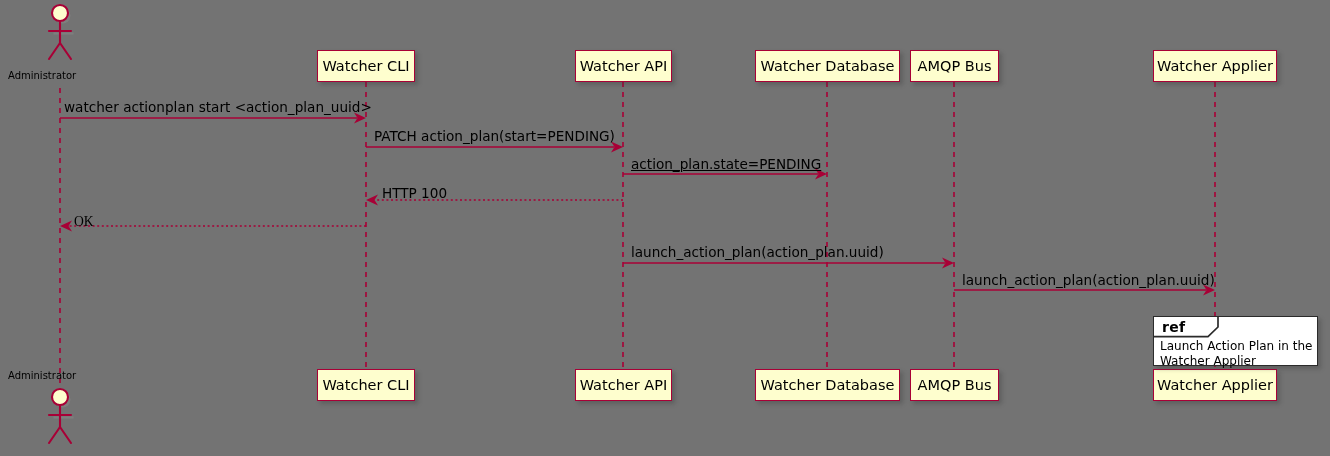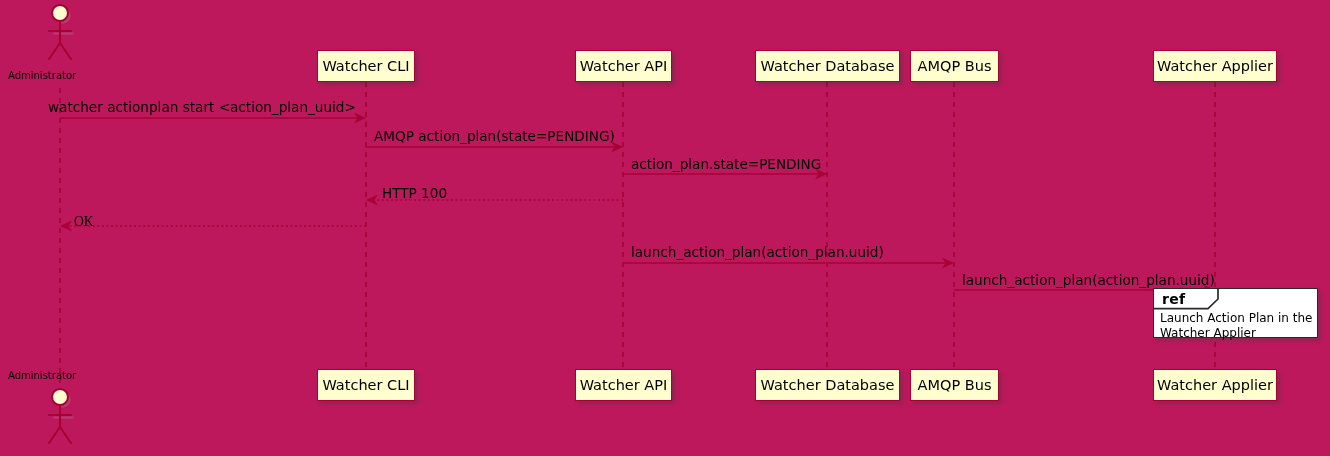--- a/index.html
+++ b/index.html
@@ -7,21 +7,21 @@
     padding: 0;
     background: #ffffff;
   }
   body {
     font-family: "DejaVu Sans", sans-serif;
   }
   #diagram {
     position: relative;
     width: 1330px;
     height: 456px;
-    background: #be185d;
+    background: #737373;
     overflow: hidden;
   }
   svg.layer {
     position: absolute;
     top: 0;
     left: 0;
     width: 1330px;
     height: 456px;
   }
   .lifeline {
@@ -196,43 +196,43 @@
     <span>Watcher Applier</span>
   </div>
 
   <div class="actor-label" style="left:8px; top:71px;">
     <span>Administrator</span>
   </div>
   <div class="actor-label" style="left:8px; top:371px;">
     <span>Administrator</span>
   </div>
 
-  <div class="msg-label" style="left:48px; top:101px;">
+  <div class="msg-label" style="left:64px; top:101px;">
     <span>watcher actionplan start &lt;action_plan_uuid&gt;</span>
   </div>
   <div class="msg-label" style="left:374px; top:130px;">
-    <span>AMQP action_plan(state=PENDING)</span>
-  </div>
-  <div class="msg-label" style="left:631px; top:158px;">
+    <span>PATCH action_plan(start=PENDING)</span>
+  </div>
+  <div class="msg-label" style="left:631px; top:158px;text-decoration:underline;">
     <span>action_plan.state=PENDING</span>
   </div>
   <div class="msg-label" style="left:382px; top:187px;">
     <span>HTTP 100</span>
   </div>
   <div class="msg-label" style="left:74px; top:215px;font-family:Liberation Serif, serif;">
     <span>OK</span>
   </div>
   <div class="msg-label" style="left:631px; top:246px;">
     <span>launch_action_plan(action_plan.uuid)</span>
   </div>
   <div class="msg-label" style="left:962px; top:274px;">
     <span>launch_action_plan(action_plan.uuid)</span>
   </div>
 
-  <div class="refbox" style="left:1153px; top:288px; width:165px; height:50px;">
+  <div class="refbox" style="left:1153px; top:316px; width:165px; height:50px;">
     <div class="reftab" style="width:64px;">
       <span>ref</span>
     </div>
     <svg width="165" height="50" style="position:absolute;left:-1.7px;top:-1.7px;">
       <polyline points="1.7,21.7 56,21.7 66,12 66,1.7" fill="none" stroke="#2b2b2b" stroke-width="1.7"></polyline>
     </svg>
     <div class="reftext">
       <div>Launch Action Plan in the</div>
       <div>Watcher Applier</div>
     </div>

